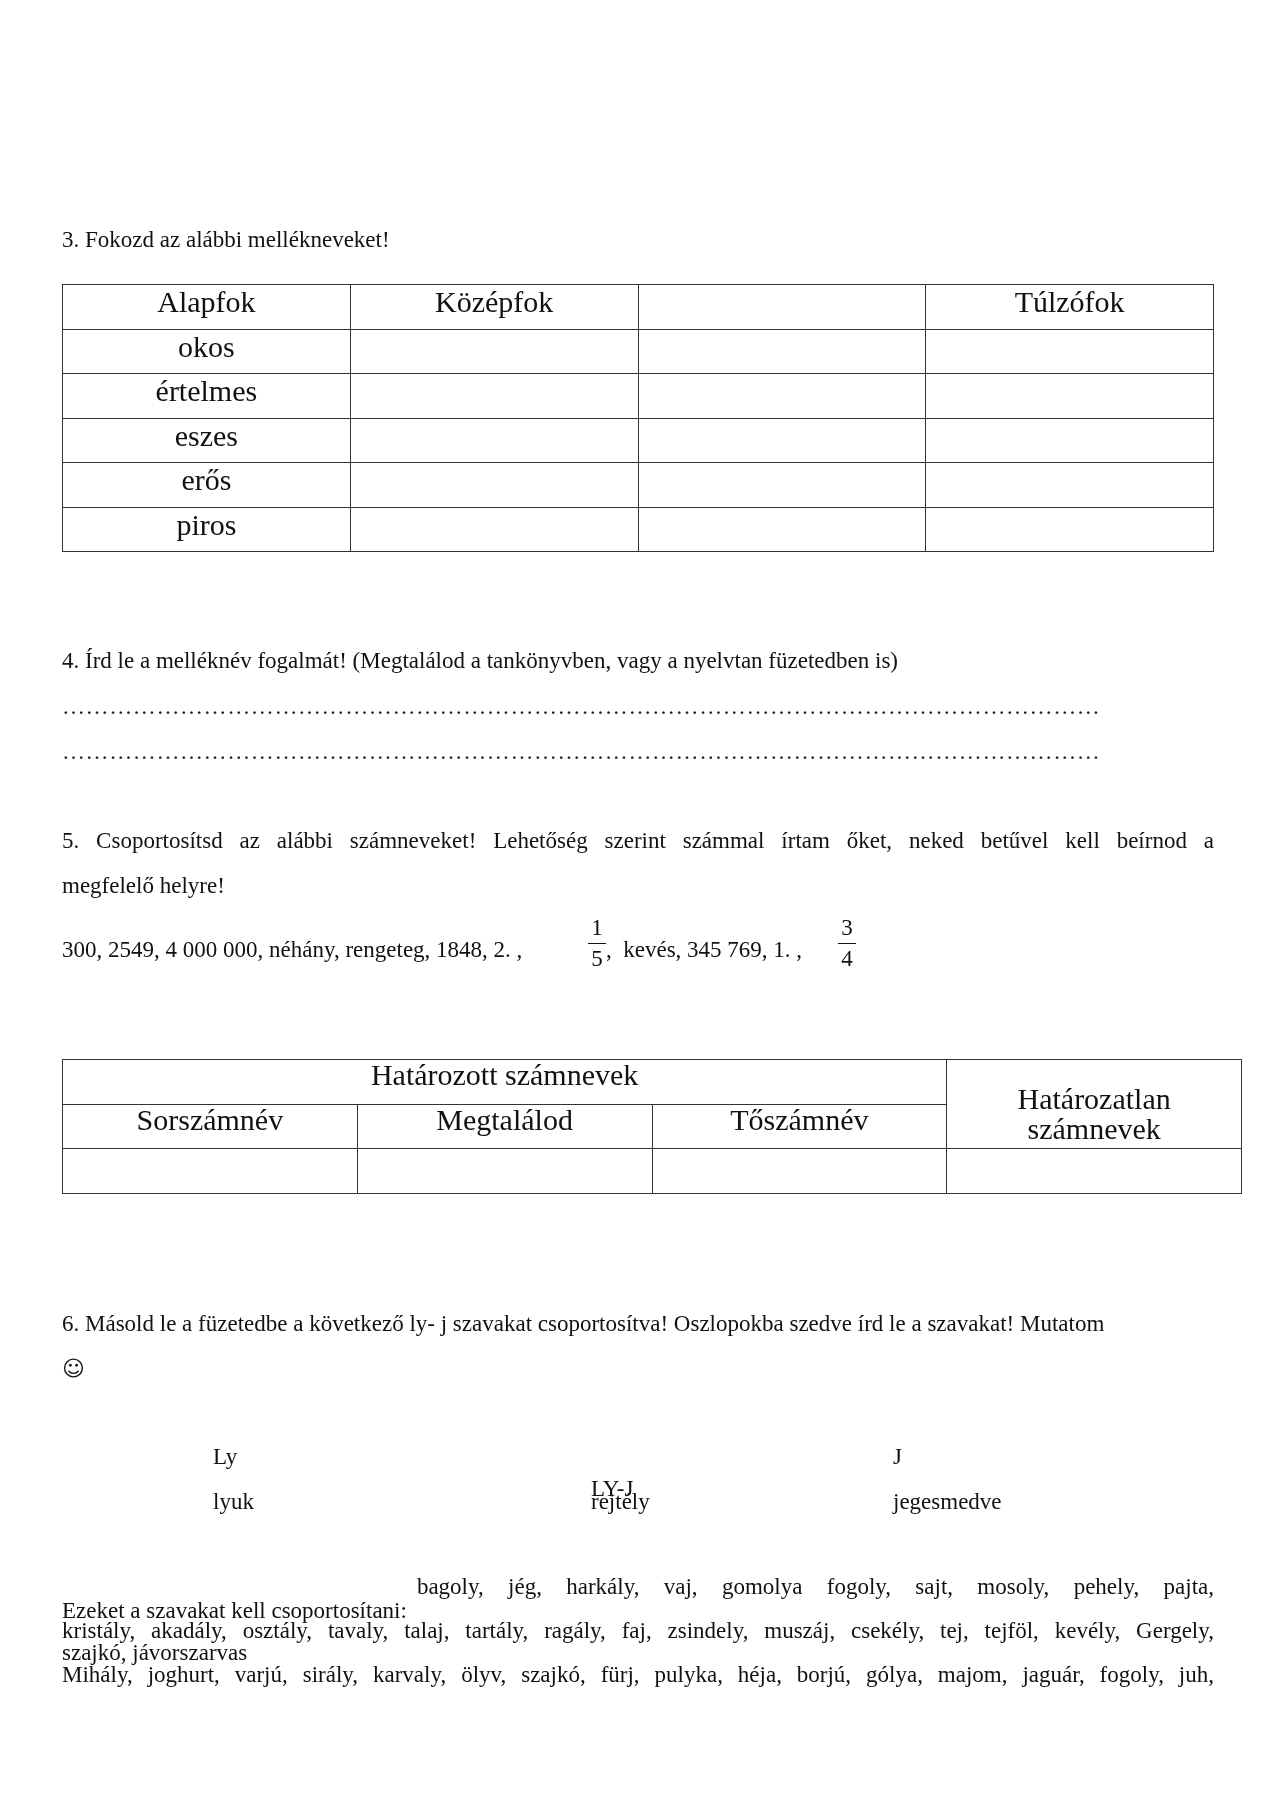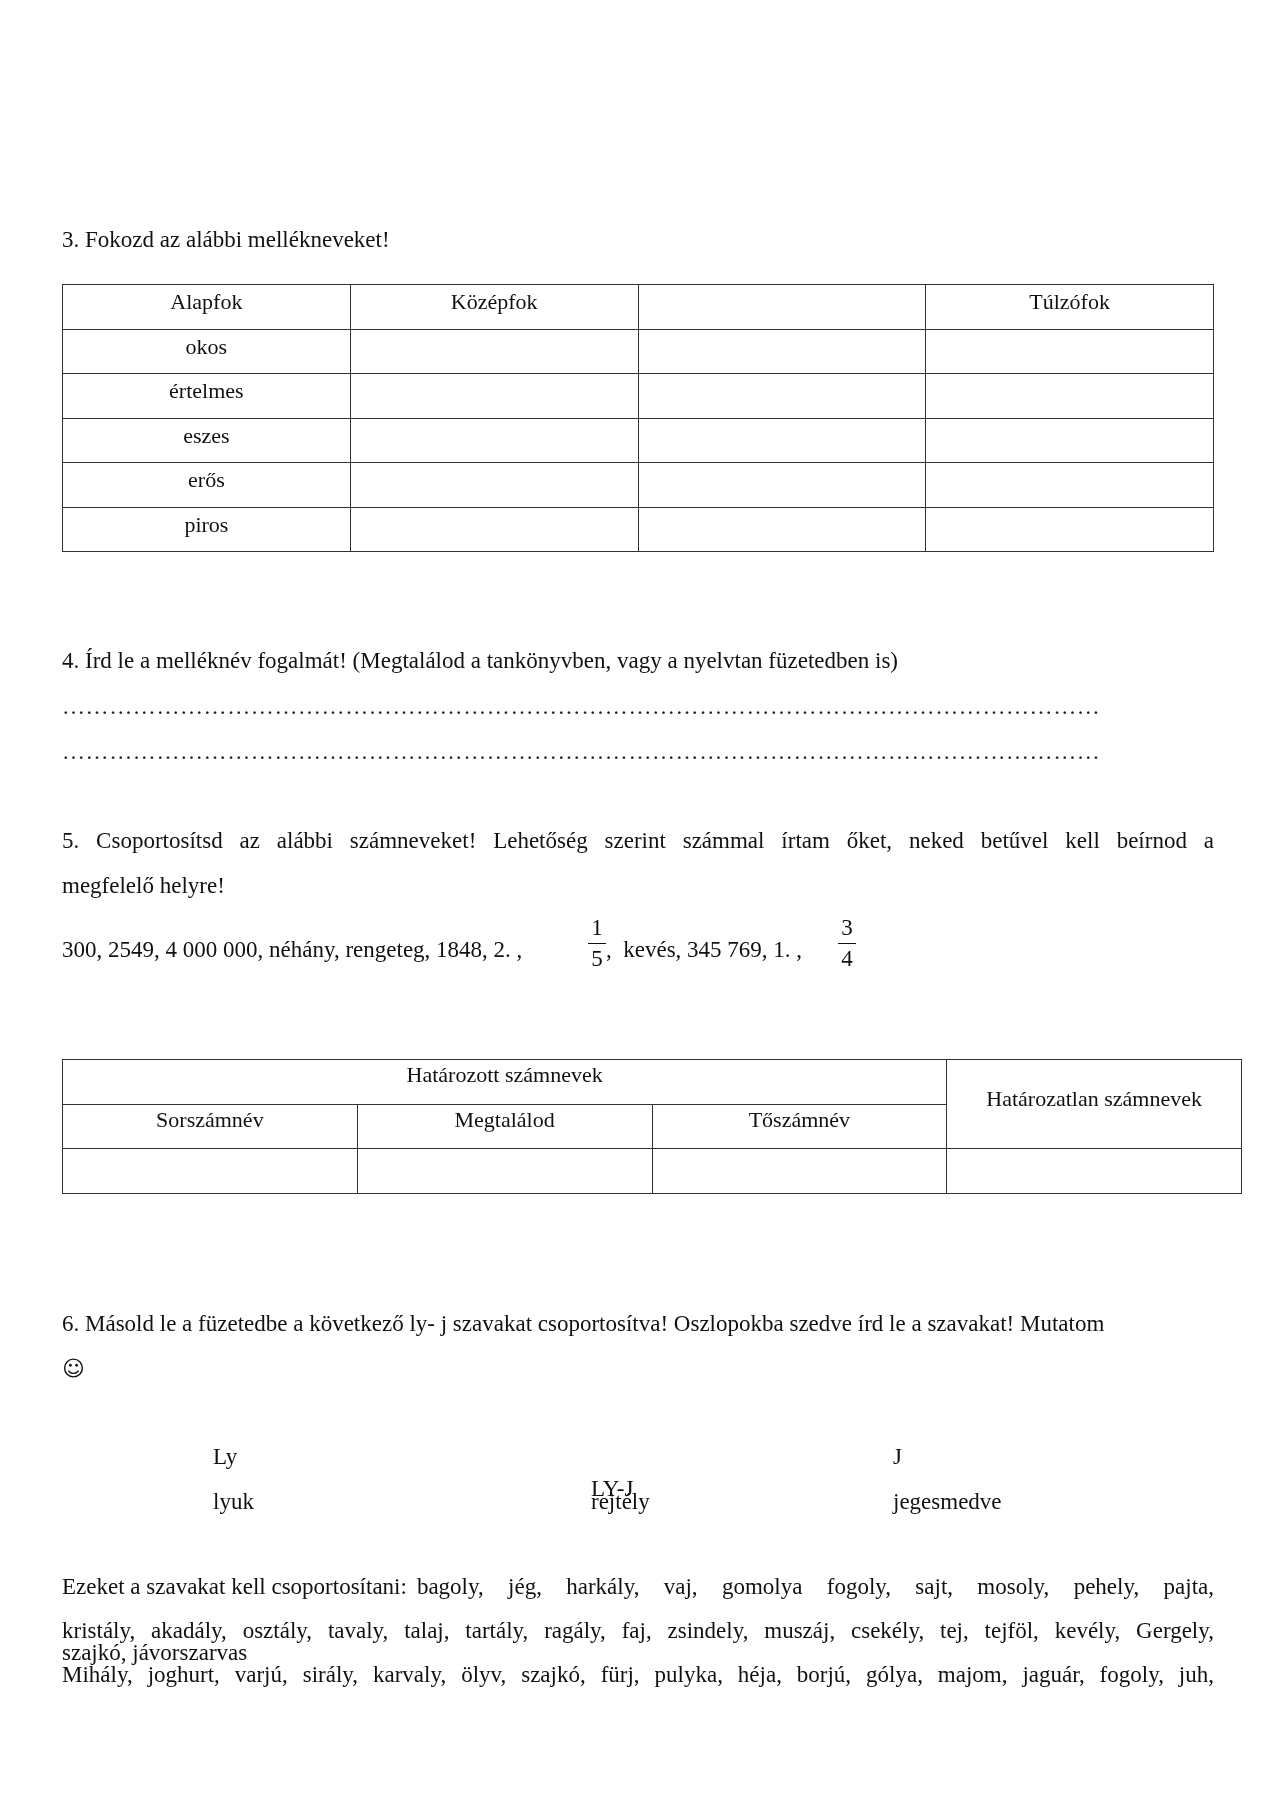--- a/index.html
+++ b/index.html
@@ -6,21 +6,21 @@
   body {
     width: 1273px; height: 1800px; position: relative; overflow: hidden;
     font-family: "Liberation Serif", "DejaVu Serif", serif;
     color: #111111; font-size: 23px;
   }
   .abs { position: absolute; }
   .line { white-space: nowrap; line-height: 28px; }
   .justify { text-align: justify; text-align-last: justify; }
 
   table.grid { border-collapse: collapse; position: absolute; table-layout: fixed; }
-  table.grid td { border: 1.5px solid #333; padding: 0; text-align: center; vertical-align: top; font-size: 22px; }
+  table.grid td { border: 1.5px solid #333; padding: 0; text-align: center; vertical-align: top; font-size: 30px; }
 
   #t1 { left: 62px; top: 284px; width: 1152px; }
   #t1 td { height: 43.5px; line-height: 34px; }
 
   #t2 { left: 62px; top: 1039px; width: 1180px; margin-top: 20px; }
   #t2 td { height: 43.5px; line-height: 30px; }
   #t2 td.rs { vertical-align: top; padding-top: 24px; line-height: 30px; }
 
   .dots { letter-spacing: 0.6px; color: #222; }
   .frac { position: absolute; text-align: center; font-size: 23px; }
@@ -129,18 +129,18 @@
 <div class="abs line" style="left:62px; top:1355px; font-family:'DejaVu Sans', sans-serif; font-size:22px;">☺</div>
 
 <div class="abs line" style="left:213px; top:1443px;">Ly</div>
 <div class="abs line" style="left:591px; top:1443px;margin-top:32px;">LY-J</div>
 <div class="abs line" style="left:893px; top:1443px;">J</div>
 <div class="abs line" style="left:213px; top:1488px;">lyuk</div>
 <div class="abs line" style="left:591px; top:1488px;">rejtély</div>
 <div class="abs line" style="left:893px; top:1488px;">jegesmedve</div>
 
 <div class="abs line justify" style="left:62px; top:1573px; width:1152px; display:flex; justify-content:space-between;">
-  <span style="font-weight:normal;">Ezeket a szavakat kell csoportosítani:</span>
+  <span style="font-weight:normal;margin-top:24px;">Ezeket a szavakat kell csoportosítani:</span>
   <span style="flex:1; margin-left:10px; text-align:justify; text-align-last:justify;">bagoly, jég, harkály, vaj, gomolya fogoly, sajt, mosoly, pehely, pajta,</span>
 </div>
 <div class="abs line justify" style="left:62px; top:1617px; width:1152px;">kristály, akadály, osztály, tavaly, talaj, tartály, ragály, faj, zsindely, muszáj, csekély, tej, tejföl, kevély, Gergely,</div>
 <div class="abs line justify" style="left:62px; top:1661px; width:1152px;">Mihály, joghurt, varjú, sirály, karvaly, ölyv, szajkó, fürj, pulyka, héja, borjú, gólya, majom, jaguár, fogoly, juh,</div>
 <div class="abs line" style="left:62px; top:1639px;">szajkó, jávorszarvas</div>
 
 </body></html>

